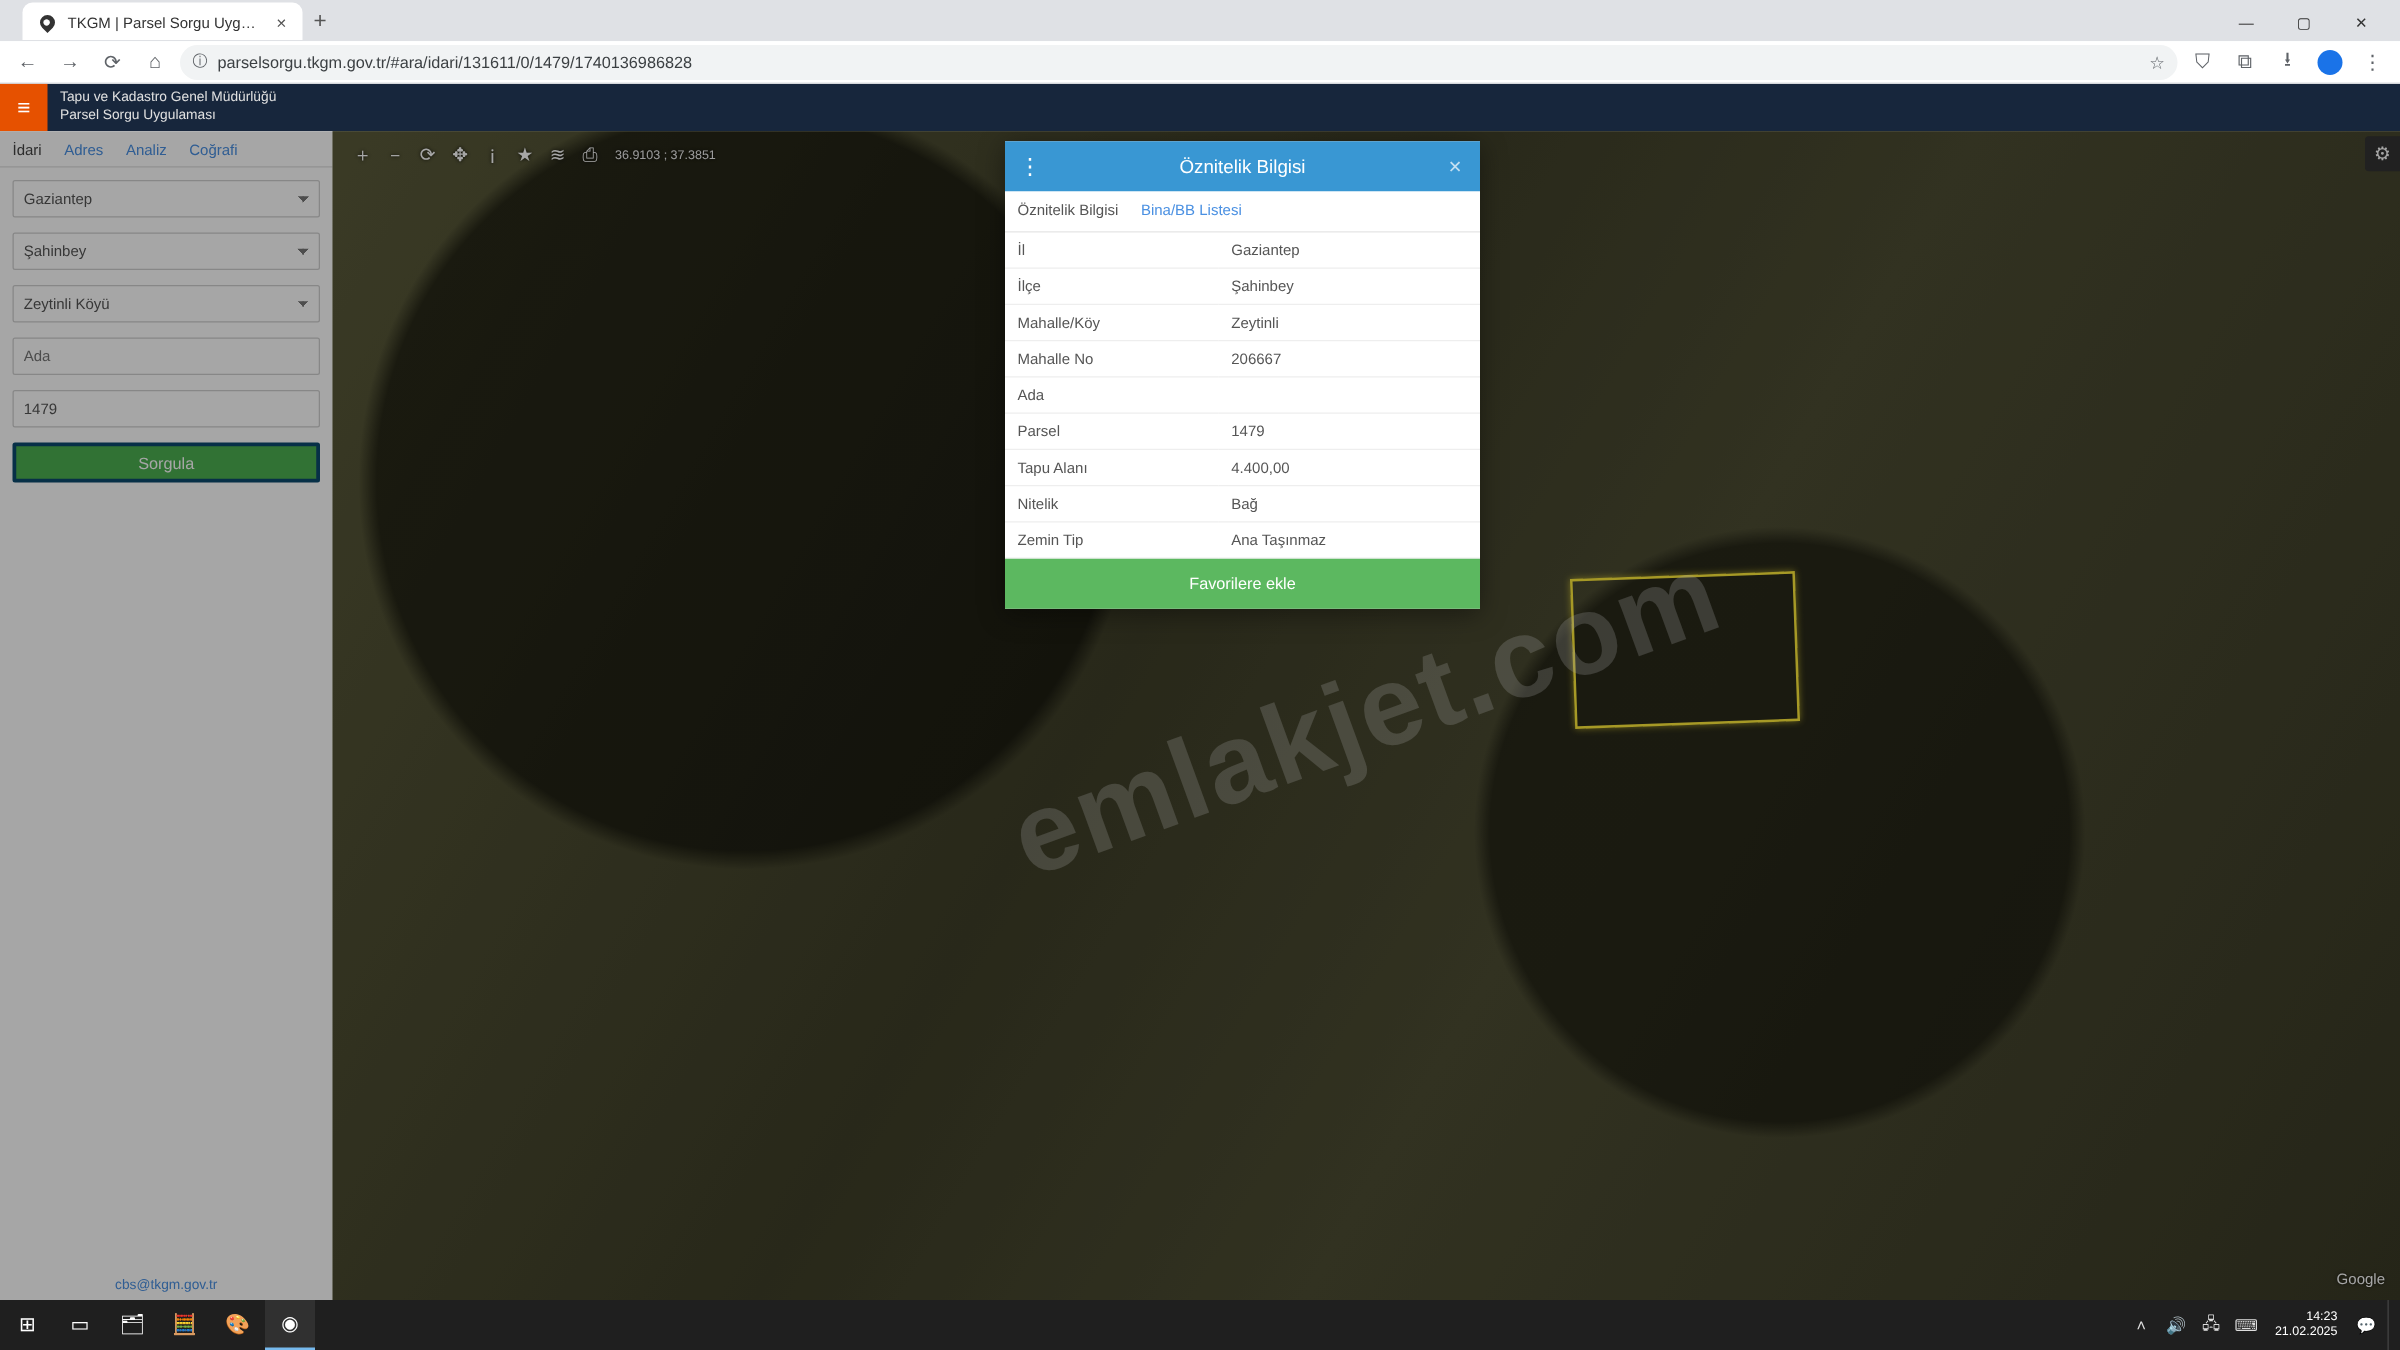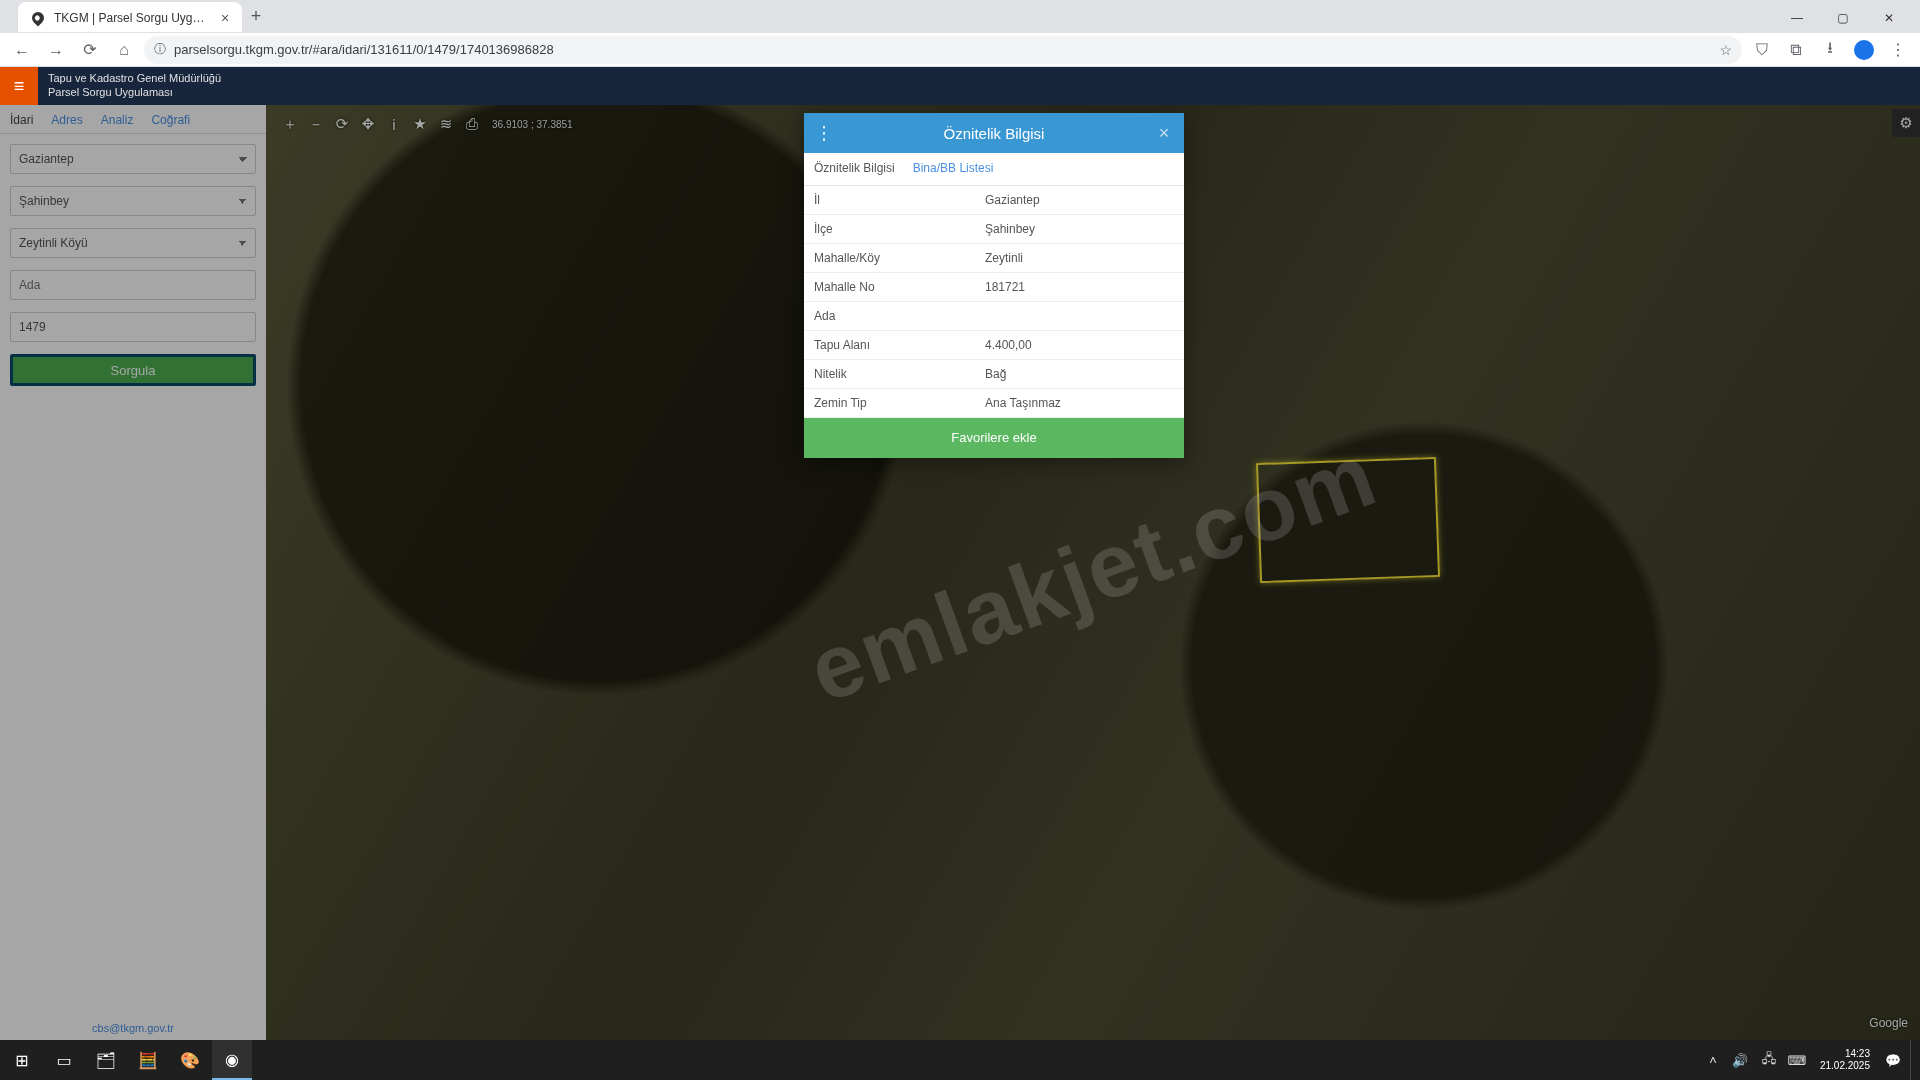--- a/index.html
+++ b/index.html
@@ -212,25 +212,29 @@
           <tr>
                 <td class="key">İlçe</td>
                 <td>Şahinbey</td>
               </tr>
           <tr>
                 <td class="key">Mahalle/Köy</td>
                 <td>Zeytinli</td>
               </tr>
           <tr>
                 <td class="key">Mahalle No</td>
-                <td>181721</td>
+                <td>206667</td>
               </tr>
           <tr>
                 <td class="key">Ada</td>
                 <td></td>
+              </tr>
+          <tr>
+                <td class="key">Parsel</td>
+                <td>1479</td>
               </tr>
           <tr>
                 <td class="key">Tapu Alanı</td>
                 <td>4.400,00</td>
               </tr>
           <tr>
                 <td class="key">Nitelik</td>
                 <td>Bağ</td>
               </tr>
           <tr>

